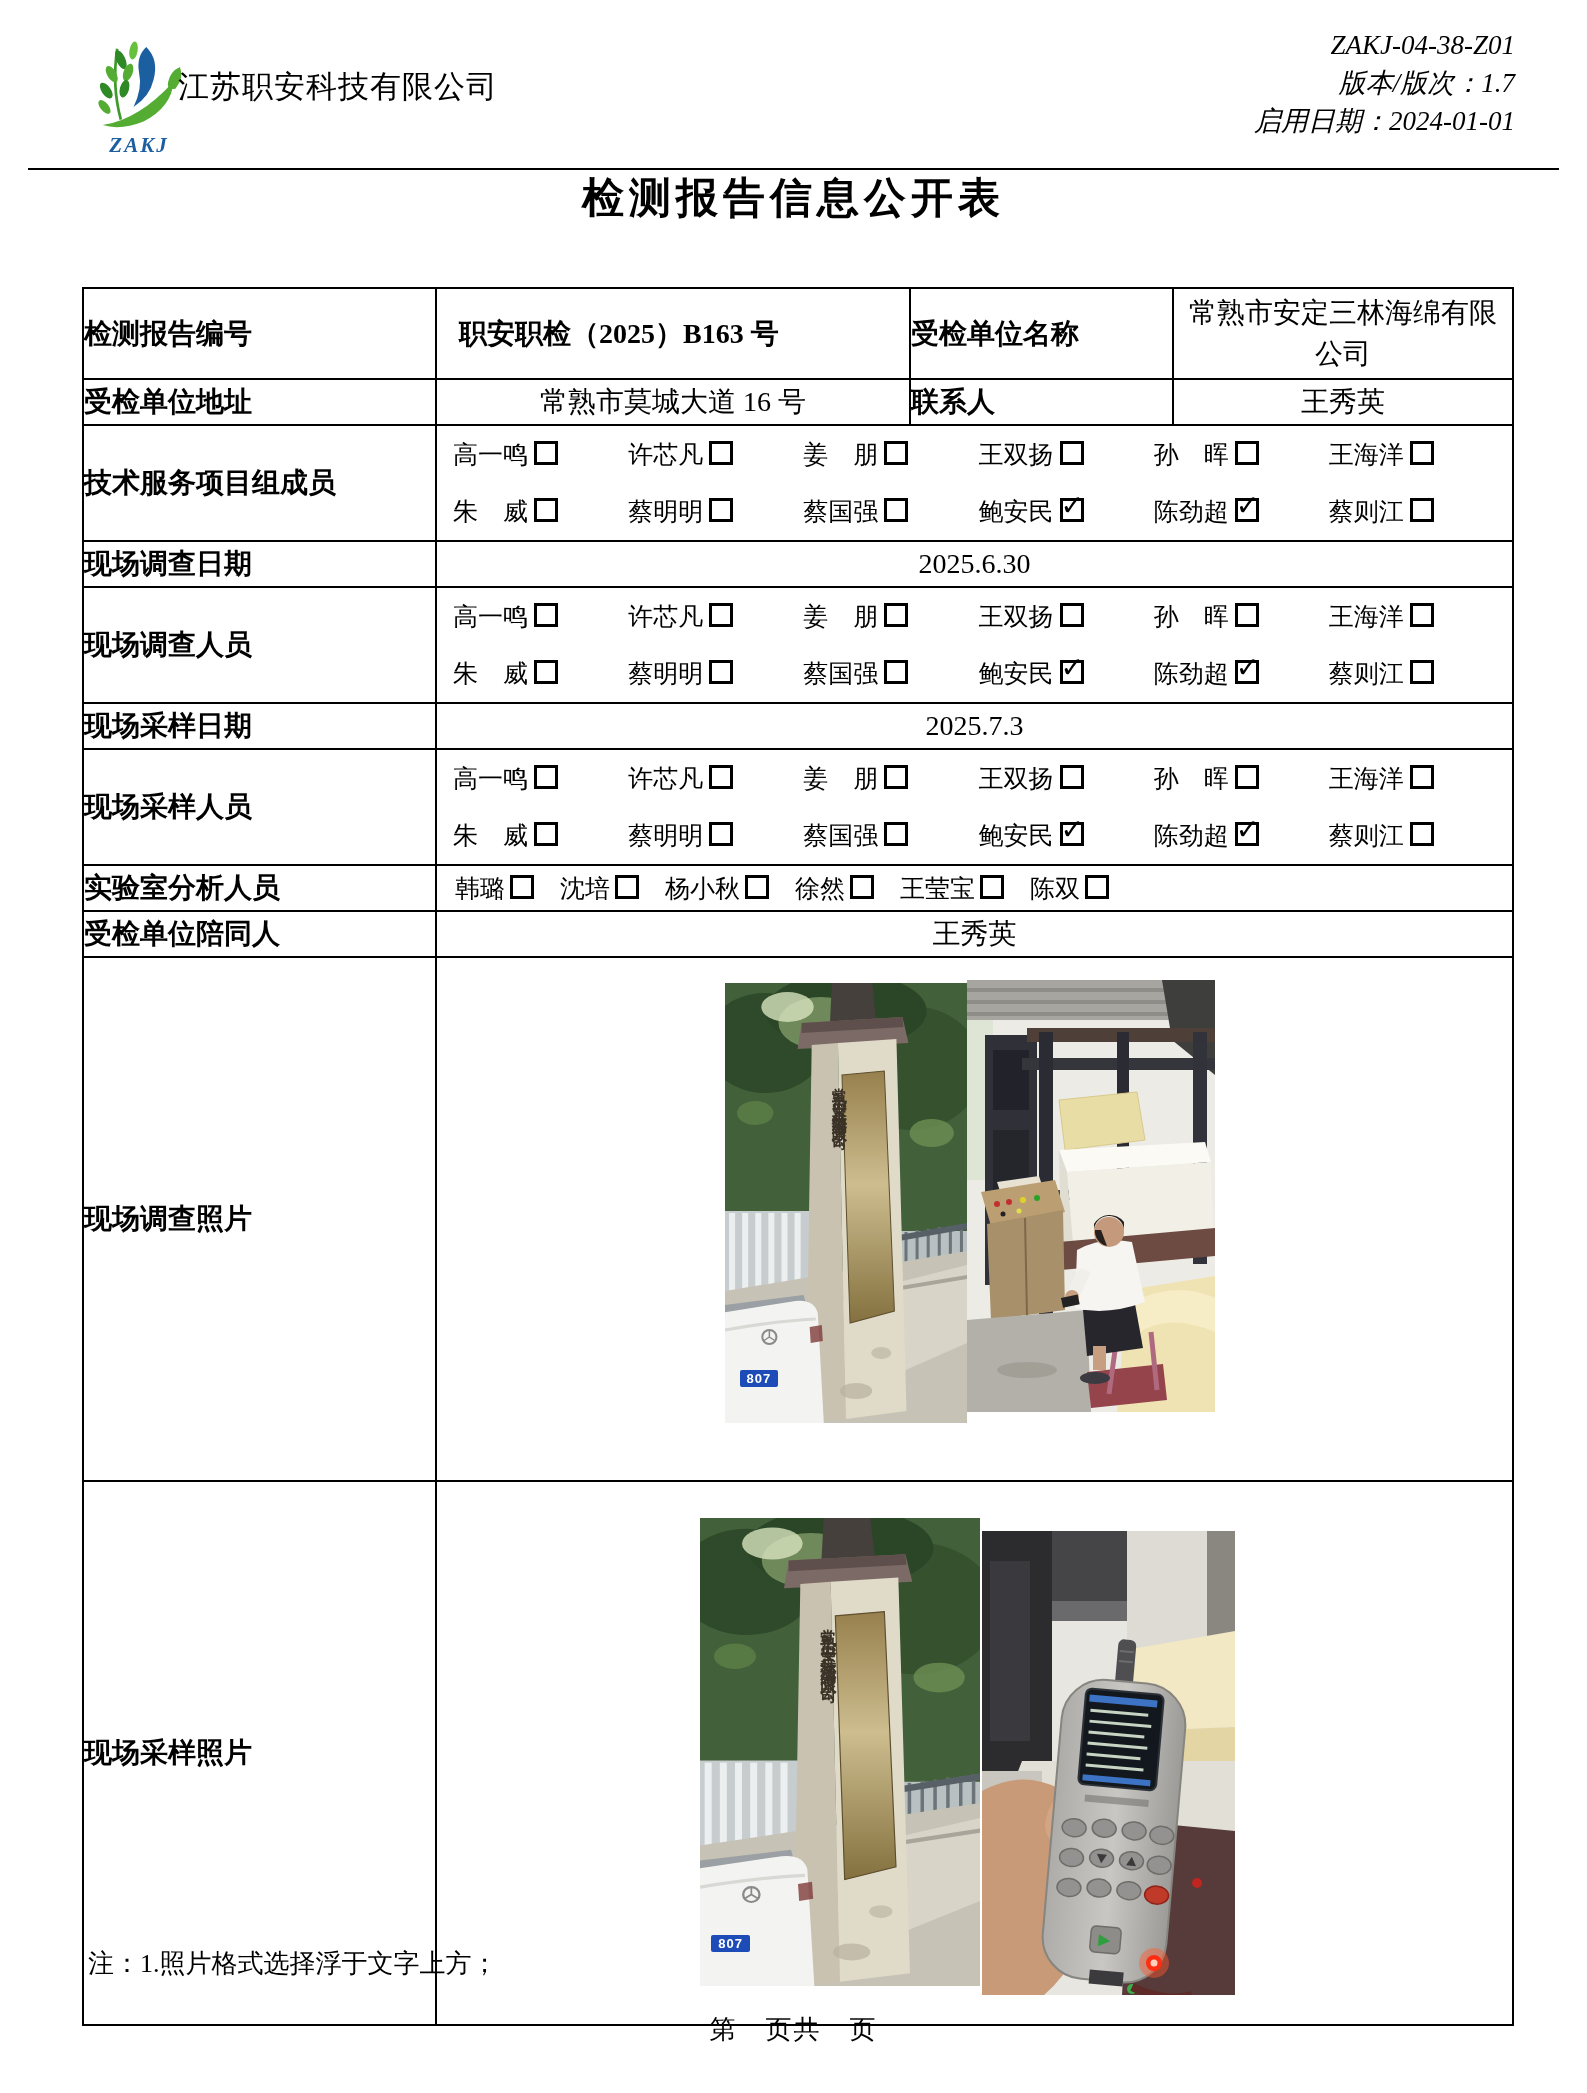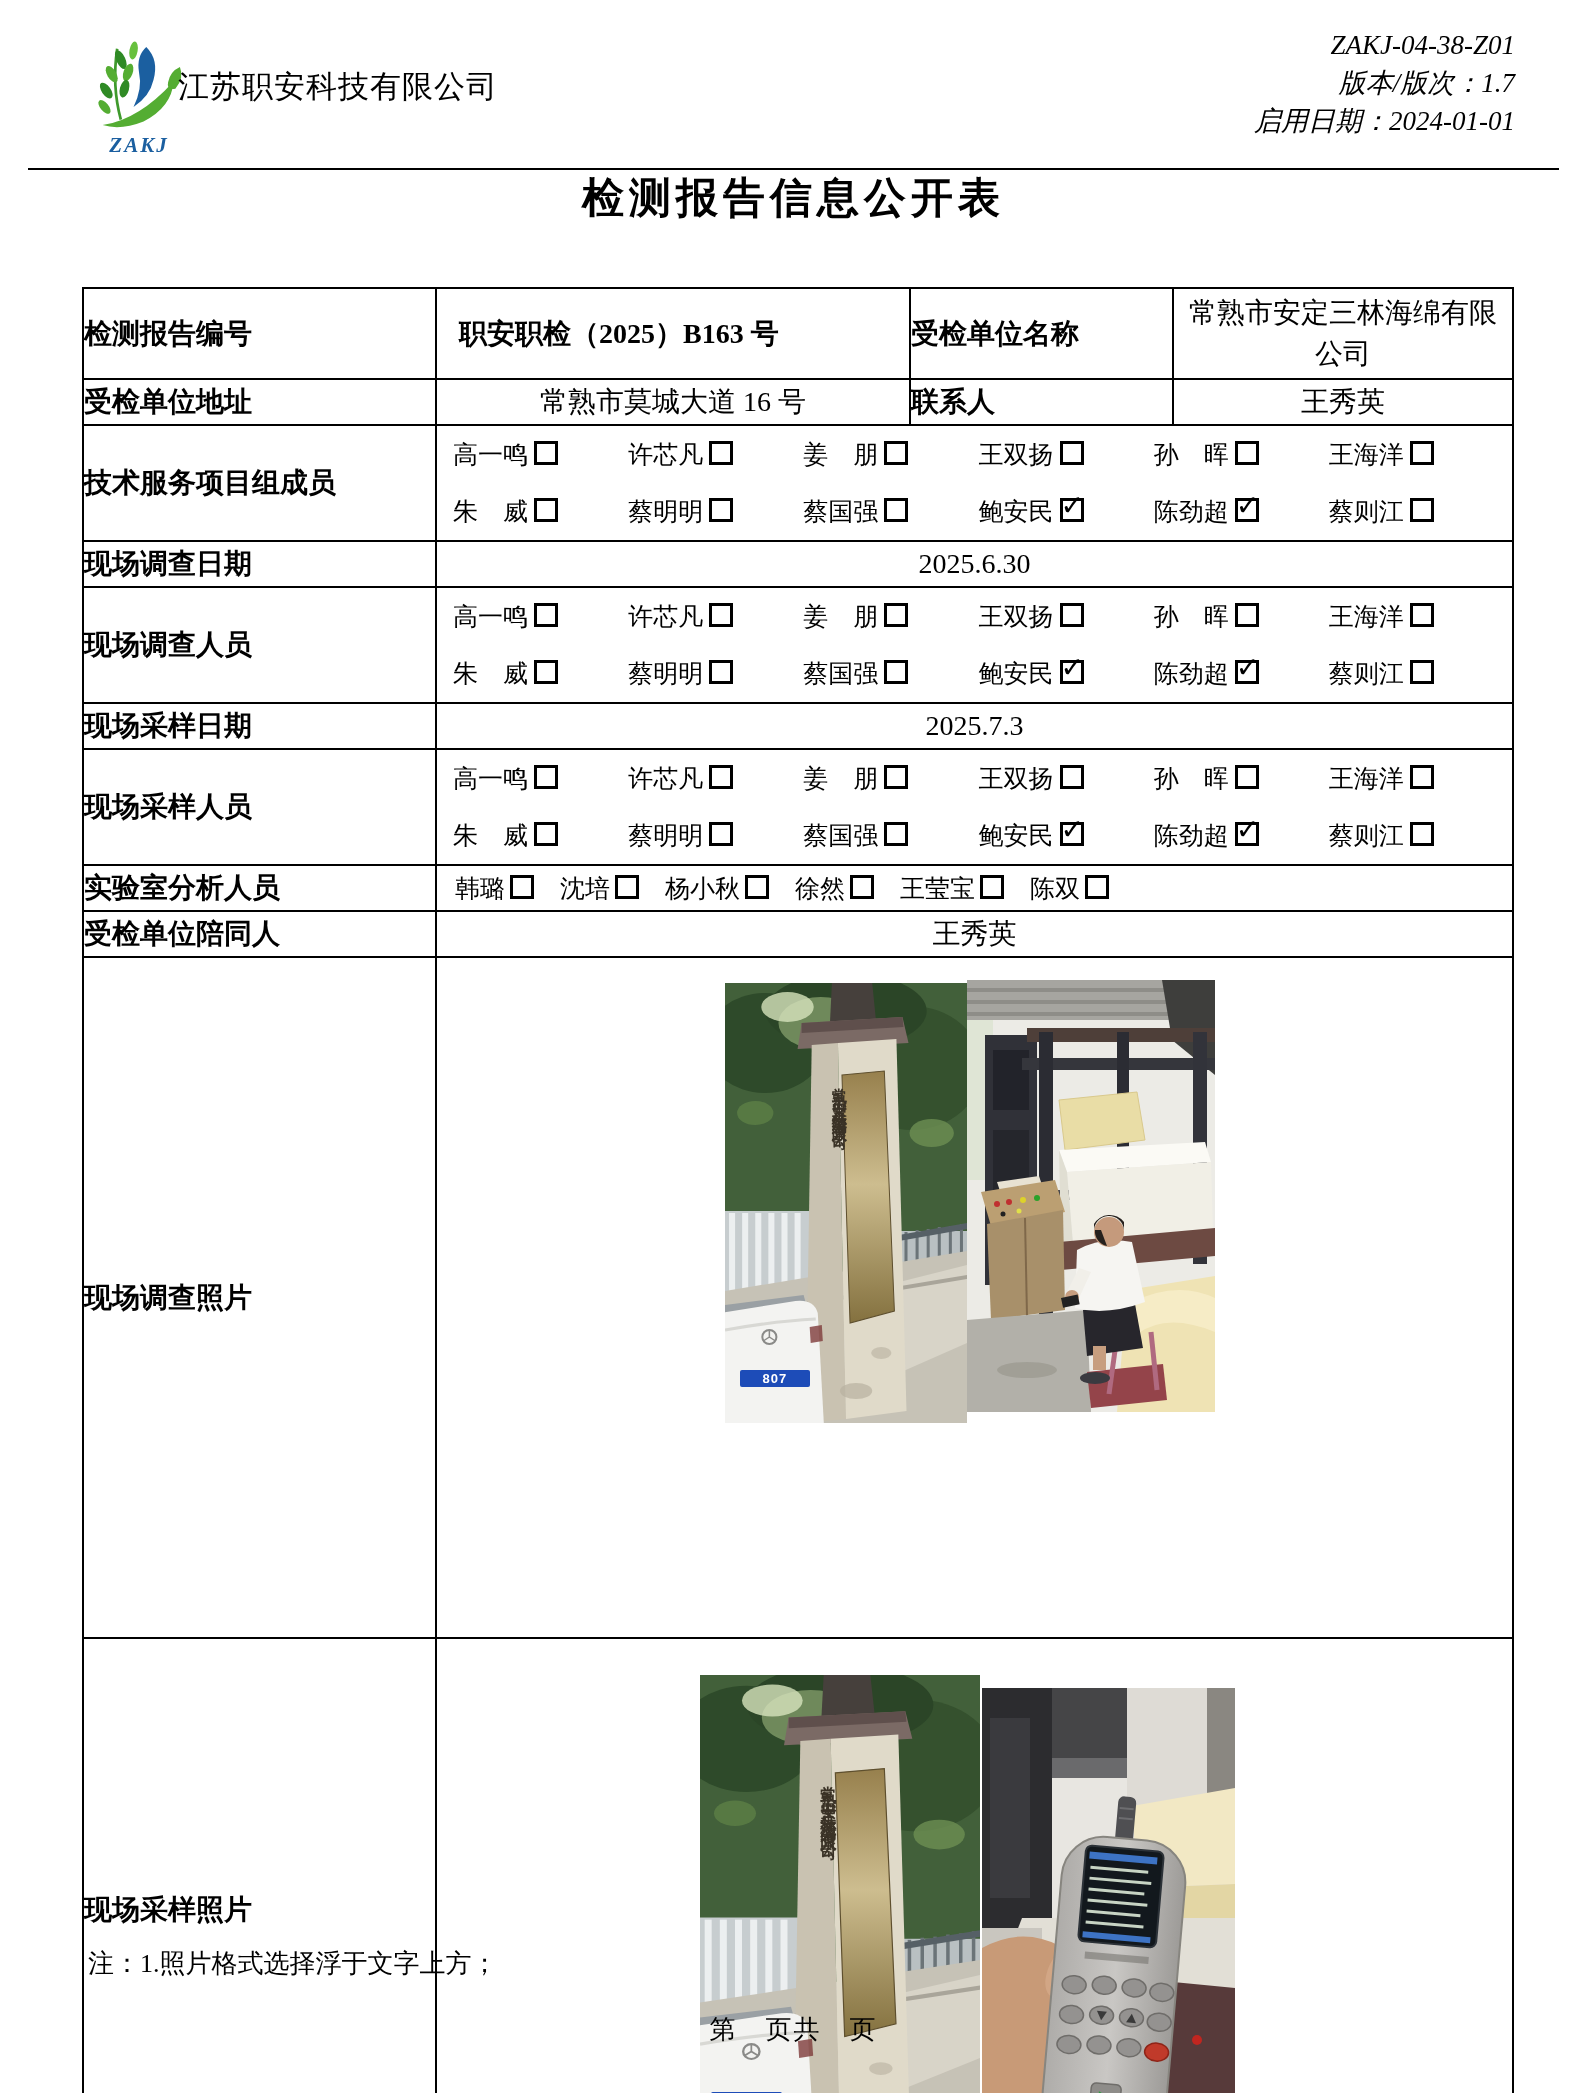--- a/index.html
+++ b/index.html
@@ -37,21 +37,21 @@
     font-size:28px; font-weight:bold; font-family:"DejaVu Sans",sans-serif; }
   .photo-cell { position:relative; }
   .photo { position:absolute; overflow:hidden; background:#ccc; }
   .photo svg { display:block; width:100%; height:100%; }
   .gate-sign-text { position:absolute; left:44%; top:21%; height:60%;
     writing-mode:vertical-rl; text-orientation:upright; color:#3a3226;
     font-weight:bold; letter-spacing:4px; font-size:15px; line-height:1; }
   .photo-c .gate-sign-text { font-size:16px; letter-spacing:5px; left:43%; }
   .plate { position:absolute; left:6%; top:88%; background:#1d4cb8; color:#fff;
     font-size:13px; font-weight:bold; text-align:center; border-radius:2px;
-    padding:1px 23px; letter-spacing:1px; font-family:"Liberation Sans",sans-serif; }
+    padding:1px 7px; letter-spacing:1px; font-family:"Liberation Sans",sans-serif; }
   .photo-c .plate { left:4%; top:89%; }
   
   .note { position:absolute; left:88px; top:1946px; font-size:26px; }
   .page-footer { position:absolute; left:0; top:2012px; width:100%;
     text-align:center; font-size:26px; letter-spacing:2px; }
 </style>
 </head>
 <body>
 
 <svg width="0" height="0" style="position:absolute" aria-hidden="true">
@@ -390,21 +390,21 @@
             <span class="staff-item"><span>王莹宝</span><span class="cb"></span></span>
 
             <span class="staff-item"><span>陈双</span><span class="cb"></span></span>
           </div>
       </td>
     </tr>
     <tr style="height:46px">
       <td class="lbl">受检单位陪同人</td>
       <td colspan="3" class="val">王秀英</td>
     </tr>
-    <tr style="height:681px">
+    <tr style="height:524px">
       <td class="lbl">现场调查照片</td>
       <td colspan="3" class="photo-cell">
         <div class="photo photo-a" style="left:288px; top:25px; width:242px; height:440px;">
           <svg viewBox="0 0 240 440" preserveAspectRatio="none">
                 <use href="#sym-gate"></use>
               </svg>
           <div class="gate-sign-text">常熟市安定三林海绵有限公司</div>
           <div class="plate">807</div>
         </div>
         <div class="photo" style="left:530px; top:22px; width:248px; height:432px;">

